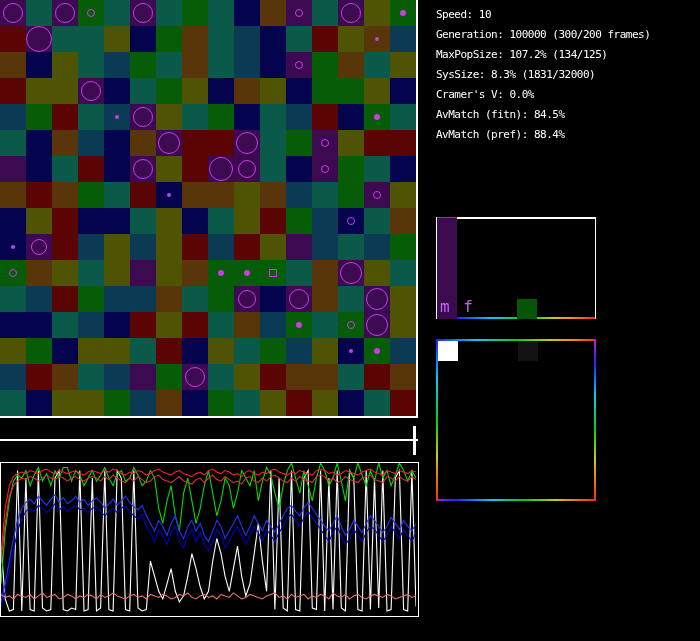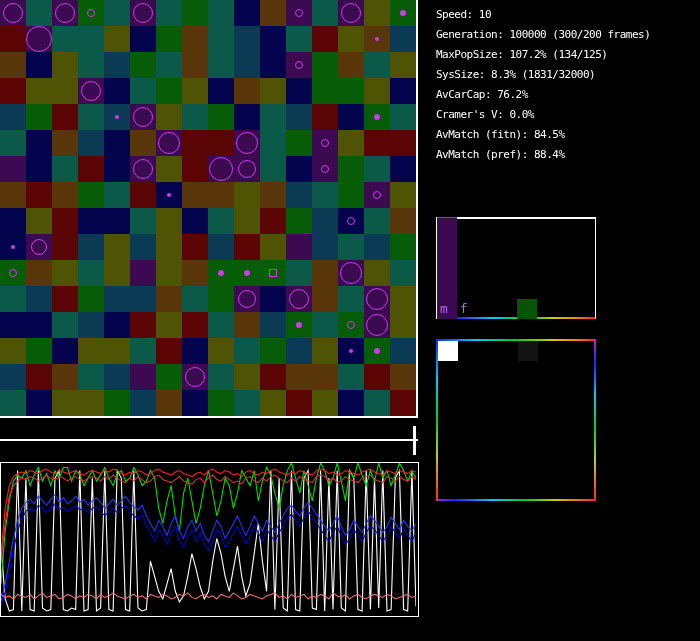--- a/index.html
+++ b/index.html
@@ -26,21 +26,21 @@
   .stats{position:absolute;left:436px;top:5px;color:#fff;font-size:11px;
          letter-spacing:-0.5px;line-height:20px;white-space:pre;}
 
   
   .histbox{position:absolute;left:436px;top:217px;width:158px;height:101px;
            border:1px solid #fff;border-bottom:none;background:#000;}
   .histbox .topline{position:absolute;left:0;top:0;right:0;height:1px;background:#fff;}
   .histbox .axis{position:absolute;left:20px;right:0;bottom:0;height:2px;
         background:linear-gradient(to right,#2222ff 0%,#00ccff 25%,#00cc22 50%,#cccc00 70%,#ff8800 85%,#ff2222 100%);}
   .hist-bar{position:absolute;bottom:0;width:20px;}
-  .hist-label{position:absolute;left:3px;bottom:3px;font-size:13px;letter-spacing:2px;}
+  .hist-label{position:absolute;left:3px;bottom:3px;font-size:16px;letter-spacing:2px;}
 
   
   .matrixbox{position:absolute;left:436px;top:339px;width:160px;height:162px;background:#000;}
   .matrixbox .e{position:absolute;}
   .matrixbox .e.t{left:0;top:0;right:0;height:2px;
       background:linear-gradient(to right,#2222ff 0%,#00ccff 25%,#00cc22 50%,#cccc00 72%,#ff8800 86%,#ff2222 100%);}
   .matrixbox .e.b{left:0;bottom:0;right:0;height:2px;
       background:linear-gradient(to right,#a020f0 0%,#2222ff 12%,#00ccff 35%,#00cc22 55%,#cccc00 75%,#ff2222 100%);}
   .matrixbox .e.l{left:0;top:0;bottom:0;width:2px;
       background:linear-gradient(to bottom,#2222ff 0%,#00ccff 25%,#00cc22 50%,#cccc00 72%,#ff2222 100%);}
@@ -358,21 +358,21 @@
       <polyline points="0.0,83.1 4.2,135.9 8.3,148.0 12.4,146.5 16.6,7.6 20.8,148.0 24.9,15.1 29.1,146.5 33.2,148.0 37.4,7.6 41.5,145.0 45.6,148.0 49.8,146.5 54.0,15.1 58.1,7.6 62.3,146.5 66.4,148.0 70.6,145.0 74.7,146.5 78.8,7.6 83.0,148.0 87.1,146.5 91.3,15.1 95.5,148.0 99.6,145.0 103.8,7.6 107.9,146.5 112.1,148.0 116.2,7.6 120.3,15.1 124.5,146.5 128.7,148.0 132.8,7.6 137.0,145.0 141.1,148.0 145.3,146.5 149.4,98.2 153.6,113.3 157.7,128.3 161.8,135.9 166.0,120.8 170.1,105.7 174.3,128.3 178.4,138.9 182.6,132.9 186.8,113.3 190.9,90.6 195.0,105.7 199.2,123.8 203.3,135.9 207.5,128.3 211.7,98.2 215.8,75.5 220.0,90.6 224.1,113.3 228.3,128.3 232.4,105.7 236.5,83.1 240.7,113.3 244.8,132.9 249.0,120.8 253.2,90.6 257.3,60.4 261.4,98.2 265.6,128.3 269.8,7.6 273.9,146.5 278.1,15.1 282.2,145.0 286.3,148.0 290.5,7.6 294.6,146.5 298.8,148.0 302.9,15.1 307.1,7.6 311.3,145.0 315.4,146.5 319.6,7.6 323.7,148.0 327.9,15.1 332.0,146.5 336.2,7.6 340.3,145.0 344.4,148.0 348.6,7.6 352.8,15.1 356.9,146.5 361.1,148.0 365.2,7.6 369.4,146.5 373.5,15.1 377.7,145.0 381.8,7.6 386.0,148.0 390.1,146.5 394.3,15.1 398.4,7.6 402.6,146.5 406.7,148.0 410.9,7.6 415.0,143.4" fill="none" stroke="#ffffff" stroke-width="1.1"></polyline>
       <polyline points="0.0,120.8 4.2,67.9 8.3,37.8 12.4,18.1 16.6,12.1 20.8,15.1 24.9,7.6 29.1,22.7 33.2,12.1 37.4,4.5 41.5,18.1 45.6,10.6 49.8,22.7 54.0,7.6 58.1,15.1 62.3,4.5 66.4,4.5 70.6,18.1 74.7,7.6 78.8,12.1 83.0,22.7 87.1,15.1 91.3,7.6 95.5,18.1 99.6,12.1 103.8,4.5 107.9,15.1 112.1,22.7 116.2,10.6 120.3,7.6 124.5,18.1 128.7,15.1 132.8,4.5 137.0,12.1 141.1,22.7 145.3,18.1 149.4,7.6 153.6,15.1 157.7,45.3 161.8,60.4 166.0,37.8 170.1,22.7 174.3,52.8 178.4,67.9 182.6,30.2 186.8,15.1 190.9,37.8 195.0,60.4 199.2,45.3 203.3,22.7 207.5,7.6 211.7,30.2 215.8,52.8 220.0,37.8 224.1,15.1 228.3,22.7 232.4,45.3 236.5,30.2 240.7,7.6 244.8,15.1 249.0,22.7 253.2,7.6 257.3,37.8 261.4,18.1 265.6,4.5 269.8,12.1 273.9,30.2 278.1,45.3 282.2,22.7 286.3,7.6 290.5,0.0 294.6,15.1 298.8,30.2 302.9,7.6 307.1,22.7 311.3,37.8 315.4,15.1 319.6,0.0 323.7,7.6 327.9,22.7 332.0,15.1 336.2,0.0 340.3,18.1 344.4,37.8 348.6,7.6 352.8,15.1 356.9,0.0 361.1,12.1 365.2,22.7 369.4,7.6 373.5,18.1 377.7,0.0 381.8,15.1 386.0,7.6 390.1,22.7 394.3,12.1 398.4,0.0 402.6,7.6 406.7,18.1 410.9,7.6 415.0,15.1" fill="none" stroke="#00dd00" stroke-width="1.1"></polyline>
       <polyline points="0.0,138.9 4.2,120.8 8.3,98.2 12.4,75.5 16.6,57.4 20.8,45.3 24.9,39.3 29.1,36.2 33.2,40.8 37.4,33.2 41.5,37.8 45.6,42.3 49.8,36.2 54.0,31.7 58.1,39.3 62.3,34.7 66.4,40.8 70.6,37.8 74.7,33.2 78.8,39.3 83.0,36.2 87.1,42.3 91.3,37.8 95.5,34.7 99.6,39.3 103.8,45.3 107.9,40.8 112.1,36.2 116.2,42.3 120.3,37.8 124.5,33.2 128.7,39.3 132.8,43.8 137.0,46.8 141.1,42.3 145.3,52.8 149.4,60.4 153.6,67.9 157.7,57.4 161.8,63.4 166.0,72.5 170.1,60.4 174.3,52.8 178.4,67.9 182.6,75.5 186.8,63.4 190.9,57.4 195.0,67.9 199.2,60.4 203.3,72.5 207.5,78.5 211.7,67.9 215.8,57.4 220.0,63.4 224.1,75.5 228.3,67.9 232.4,60.4 236.5,52.8 240.7,63.4 244.8,72.5 249.0,63.4 253.2,52.8 257.3,60.4 261.4,67.9 265.6,57.4 269.8,63.4 273.9,69.5 278.1,60.4 282.2,52.8 286.3,45.3 290.5,42.3 294.6,48.3 298.8,52.8 302.9,45.3 307.1,39.3 311.3,45.3 315.4,51.3 319.6,57.4 323.7,63.4 327.9,67.9 332.0,60.4 336.2,52.8 340.3,63.4 344.4,72.5 348.6,66.4 352.8,57.4 356.9,63.4 361.1,69.5 365.2,60.4 369.4,52.8 373.5,57.4 377.7,63.4 381.8,69.5 386.0,63.4 390.1,54.4 394.3,60.4 398.4,66.4 402.6,57.4 406.7,63.4 410.9,67.9 415.0,60.4" fill="none" stroke="#2233ff" stroke-width="1.1"></polyline>
       <polyline points="0.0,143.4 4.2,128.3 8.3,108.7 12.4,87.6 16.6,67.9 20.8,55.9 24.9,48.3 29.1,45.3 33.2,48.3 37.4,42.3 41.5,45.3 45.6,49.8 49.8,45.3 54.0,40.8 58.1,46.8 62.3,43.8 66.4,48.3 70.6,45.3 74.7,42.3 78.8,46.8 83.0,45.3 87.1,49.8 91.3,45.3 95.5,43.8 99.6,48.3 103.8,52.8 107.9,48.3 112.1,45.3 116.2,49.8 120.3,45.3 124.5,42.3 128.7,48.3 132.8,52.8 137.0,55.9 141.1,51.3 145.3,63.4 149.4,69.5 153.6,78.5 157.7,66.4 161.8,72.5 166.0,81.5 170.1,69.5 174.3,63.4 178.4,78.5 182.6,84.6 186.8,72.5 190.9,66.4 195.0,78.5 199.2,69.5 203.3,81.5 207.5,87.6 211.7,78.5 215.8,66.4 220.0,72.5 224.1,84.6 228.3,78.5 232.4,69.5 236.5,63.4 240.7,72.5 244.8,81.5 249.0,72.5 253.2,63.4 257.3,69.5 261.4,78.5 265.6,66.4 269.8,72.5 273.9,78.5 278.1,69.5 282.2,63.4 286.3,54.4 290.5,51.3 294.6,57.4 298.8,63.4 302.9,54.4 307.1,48.3 311.3,54.4 315.4,60.4 319.6,66.4 323.7,72.5 327.9,78.5 332.0,69.5 336.2,63.4 340.3,72.5 344.4,81.5 348.6,75.5 352.8,66.4 356.9,72.5 361.1,78.5 365.2,69.5 369.4,63.4 373.5,66.4 377.7,72.5 381.8,78.5 386.0,72.5 390.1,63.4 394.3,69.5 398.4,75.5 402.6,66.4 406.7,72.5 410.9,78.5 415.0,69.5" fill="none" stroke="#0000cc" stroke-width="1.1"></polyline>
       <polyline points="0.0,90.6 4.2,45.3 8.3,22.7 12.4,13.6 16.6,10.6 20.8,9.1 24.9,10.6 29.1,7.6 33.2,9.1 37.4,10.6 41.5,7.6 45.6,6.0 49.8,9.1 54.0,10.6 58.1,7.6 62.3,9.1 66.4,10.6 70.6,9.1 74.7,7.6 78.8,10.6 83.0,12.1 87.1,9.1 91.3,7.6 95.5,9.1 99.6,10.6 103.8,7.6 107.9,9.1 112.1,6.0 116.2,7.6 120.3,10.6 124.5,12.1 128.7,9.1 132.8,10.6 137.0,7.6 141.1,9.1 145.3,12.1 149.4,10.6 153.6,7.6 157.7,6.0 161.8,9.1 166.0,10.6 170.1,12.1 174.3,9.1 178.4,7.6 182.6,10.6 186.8,12.1 190.9,13.6 195.0,10.6 199.2,9.1 203.3,12.1 207.5,7.6 211.7,6.0 215.8,9.1 220.0,10.6 224.1,7.6 228.3,9.1 232.4,12.1 236.5,10.6 240.7,13.6 244.8,9.1 249.0,7.6 253.2,10.6 257.3,12.1 261.4,9.1 265.6,10.6 269.8,7.6 273.9,6.0 278.1,9.1 282.2,10.6 286.3,12.1 290.5,9.1 294.6,10.6 298.8,7.6 302.9,9.1 307.1,10.6 311.3,12.1 315.4,7.6 319.6,6.0 323.7,7.6 327.9,10.6 332.0,9.1 336.2,12.1 340.3,10.6 344.4,7.6 348.6,9.1 352.8,10.6 356.9,12.1 361.1,9.1 365.2,7.6 369.4,6.0 373.5,9.1 377.7,10.6 381.8,12.1 386.0,7.6 390.1,9.1 394.3,10.6 398.4,7.6 402.6,9.1 406.7,10.6 410.9,7.6 415.0,9.1" fill="none" stroke="#ff2020" stroke-width="1.1"></polyline>
       <polyline points="0.0,98.2 4.2,60.4 8.3,33.2 12.4,22.7 16.6,18.1 20.8,15.1 24.9,16.6 29.1,13.6 33.2,15.1 37.4,18.1 41.5,15.1 45.6,12.1 49.8,15.1 54.0,16.6 58.1,13.6 62.3,15.1 66.4,18.1 70.6,15.1 74.7,13.6 78.8,16.6 83.0,18.1 87.1,15.1 91.3,13.6 95.5,15.1 99.6,18.1 103.8,13.6 107.9,16.6 112.1,12.1 116.2,15.1 120.3,18.1 124.5,19.6 128.7,15.1 132.8,18.1 137.0,13.6 141.1,16.6 145.3,19.6 149.4,18.1 153.6,13.6 157.7,12.1 161.8,16.6 166.0,18.1 170.1,19.6 174.3,16.6 178.4,13.6 182.6,18.1 186.8,19.6 190.9,21.1 195.0,16.6 199.2,15.1 203.3,19.6 207.5,15.1 211.7,12.1 215.8,16.6 220.0,18.1 224.1,13.6 228.3,16.6 232.4,19.6 236.5,18.1 240.7,21.1 244.8,15.1 249.0,13.6 253.2,18.1 257.3,19.6 261.4,15.1 265.6,18.1 269.8,13.6 273.9,12.1 278.1,15.1 282.2,18.1 286.3,19.6 290.5,15.1 294.6,18.1 298.8,13.6 302.9,16.6 307.1,18.1 311.3,19.6 315.4,13.6 319.6,12.1 323.7,13.6 327.9,18.1 332.0,15.1 336.2,19.6 340.3,18.1 344.4,13.6 348.6,16.6 352.8,18.1 356.9,19.6 361.1,15.1 365.2,13.6 369.4,12.1 373.5,16.6 377.7,18.1 381.8,19.6 386.0,13.6 390.1,15.1 394.3,18.1 398.4,13.6 402.6,16.6 406.7,18.1 410.9,13.6 415.0,16.6" fill="none" stroke="#e03030" stroke-width="1.1"></polyline>
       <polyline points="0.0,131.4 4.2,134.4 8.3,132.9 12.4,135.9 16.6,131.4 20.8,132.9 24.9,134.4 29.1,131.4 33.2,135.9 37.4,132.9 41.5,129.9 45.6,134.4 49.8,132.9 54.0,131.4 58.1,135.9 62.3,134.4 66.4,131.4 70.6,132.9 74.7,135.9 78.8,132.9 83.0,134.4 87.1,131.4 91.3,132.9 95.5,135.9 99.6,131.4 103.8,134.4 107.9,132.9 112.1,129.9 116.2,132.9 120.3,134.4 124.5,135.9 128.7,132.9 132.8,131.4 137.0,134.4 141.1,132.9 145.3,135.9 149.4,131.4 153.6,132.9 157.7,134.4 161.8,131.4 166.0,132.9 170.1,135.9 174.3,134.4 178.4,131.4 182.6,132.9 186.8,129.9 190.9,134.4 195.0,135.9 199.2,132.9 203.3,131.4 207.5,134.4 211.7,132.9 215.8,135.9 220.0,131.4 224.1,132.9 228.3,134.4 232.4,129.9 236.5,132.9 240.7,135.9 244.8,134.4 249.0,131.4 253.2,132.9 257.3,134.4 261.4,135.9 265.6,132.9 269.8,131.4 273.9,129.9 278.1,134.4 282.2,132.9 286.3,135.9 290.5,131.4 294.6,134.4 298.8,132.9 302.9,131.4 307.1,135.9 311.3,132.9 315.4,134.4 319.6,131.4 323.7,132.9 327.9,135.9 332.0,129.9 336.2,132.9 340.3,134.4 344.4,131.4 348.6,135.9 352.8,132.9 356.9,131.4 361.1,134.4 365.2,135.9 369.4,132.9 373.5,131.4 377.7,132.9 381.8,134.4 386.0,131.4 390.1,132.9 394.3,135.9 398.4,134.4 402.6,132.9 406.7,131.4 410.9,134.4 415.0,132.9" fill="none" stroke="#ef7070" stroke-width="1.1"></polyline>
     </svg>
 </div>
 
-<div class="stats"><div>Speed: 10</div><div>Generation: 100000 (300/200 frames)</div><div>MaxPopSize: 107.2% (134/125)</div><div>SysSize: 8.3% (1831/32000)</div><div>AvCarCap: 76.2%</div><div>Cramer's V: 0.0%</div><div>AvMatch (fitn): 84.5%</div><div>AvMatch (pref): 88.4%</div></div>
+<div class="stats"><div>Speed: 10</div><div>Generation: 100000 (300/200 frames)</div><div>MaxPopSize: 107.2% (134/125)</div><div>SysSize: 8.3% (1831/32000)</div><div>Cramer's V: 0.0%</div><div>AvMatch (fitn): 84.5%</div><div>AvMatch (pref): 88.4%</div></div>
 
 <div class="histbox">
   <div class="topline"></div>
   <div class="axis"></div>
   <div class="hist-bar" style="left: 0px; width: 20px; height: 100%; background: rgb(60, 10, 80); border-top: 1px solid rgb(160, 32, 240);"></div>
     <div class="hist-bar" style="left: 80px; width: 20px; height: 20%; background: rgb(6, 84, 6);"></div>
     <div class="hist-label" style="color: rgb(187, 102, 238);">m f</div>
 </div>
 
 <div class="matrixbox">

